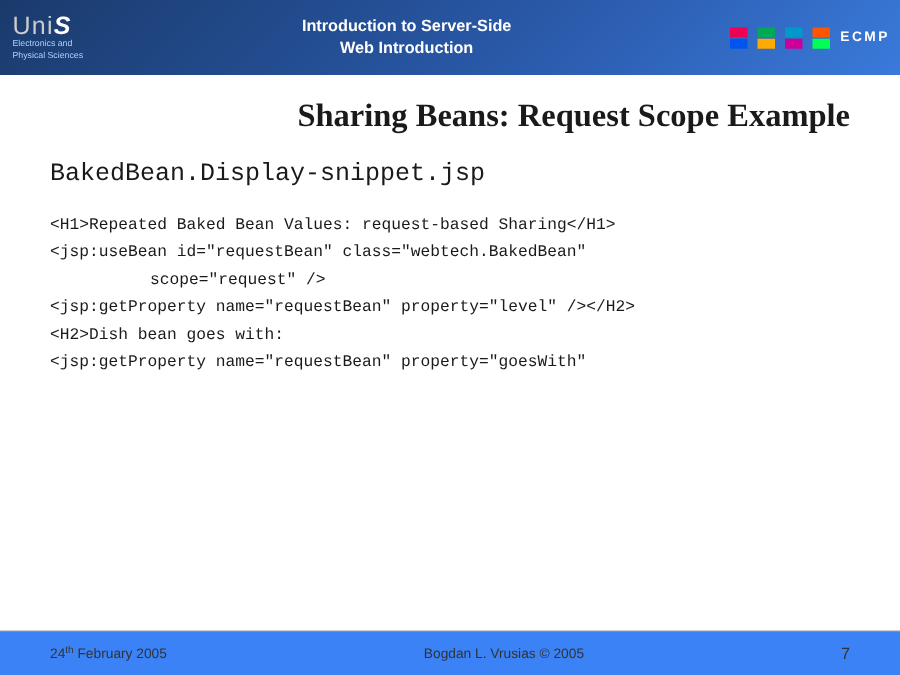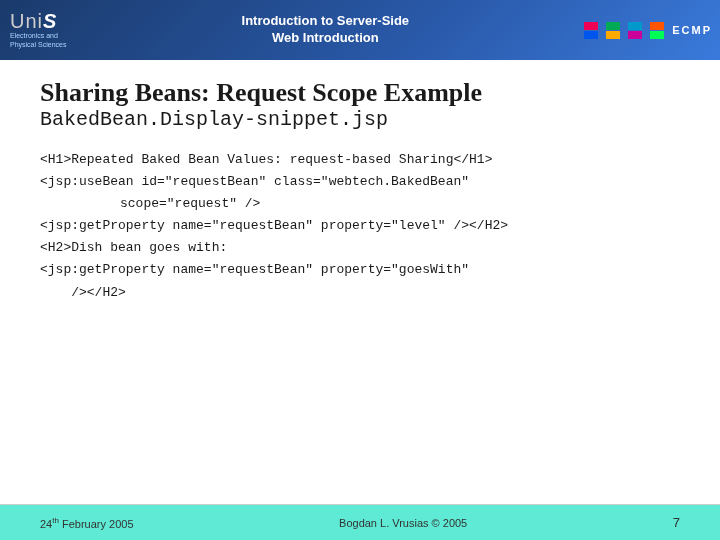--- a/index.html
+++ b/index.html
@@ -95,22 +95,23 @@
     
     .main-content {
       padding: 18px 40px 10px 40px;
       background: #fff;
     }
 
     .page-title {
       font-size: 26px;
       font-weight: bold;
       color: #1a1a1a;
-      margin-bottom: 0;
+      margin-bottom: 20px;
       font-family: 'Times New Roman', serif;
+      text-align: right;
     }
 
     .subtitle {
       font-size: 20px;
       color: #1a1a1a;
       margin-bottom: 18px;
       font-family: Liberation Mono, monospace;
     }
 
     .code-block {
@@ -129,21 +130,21 @@
       padding-left: 80px;
     }
 
     
     .footer {
       position: absolute;
       bottom: 0;
       left: 0;
       right: 0;
       height: 36px;
-      background: #5eead4;
+      background: #3b82f6;
       border-top: 1px solid #ccc;
       display: flex;
       align-items: center;
       justify-content: space-between;
       padding: 0 40px;
     }
 
     .footer-left {
       font-size: 11px;
       color: #333;
@@ -217,21 +218,20 @@
   <h1 class="page-title">Sharing Beans: Request Scope Example</h1>
   <p class="subtitle">BakedBean.Display-snippet.jsp</p>
 
   <div class="code-block">
     <span class="line">&lt;H1&gt;Repeated Baked Bean Values: request-based Sharing&lt;/H1&gt;</span>
     <span class="line">&lt;jsp:useBean id="requestBean" class="webtech.BakedBean"</span>
     <span class="line indent">scope="request" /&gt;</span>
     <span class="line">&lt;jsp:getProperty name="requestBean" property="level" /&gt;&lt;/H2&gt;</span>
     <span class="line">&lt;H2&gt;Dish bean goes with:</span>
     <span class="line">&lt;jsp:getProperty name="requestBean" property="goesWith"</span>
-    <span class="line">    /&gt;&lt;/H2&gt;</span>
   </div>
 </div>
 
 <div class="footer">
   <div class="footer-left">
     24<sup>th</sup> February 2005
   </div>
   <div class="footer-center">Bogdan L. Vrusias © 2005</div>
   <div class="footer-right">7</div>
 </div>

